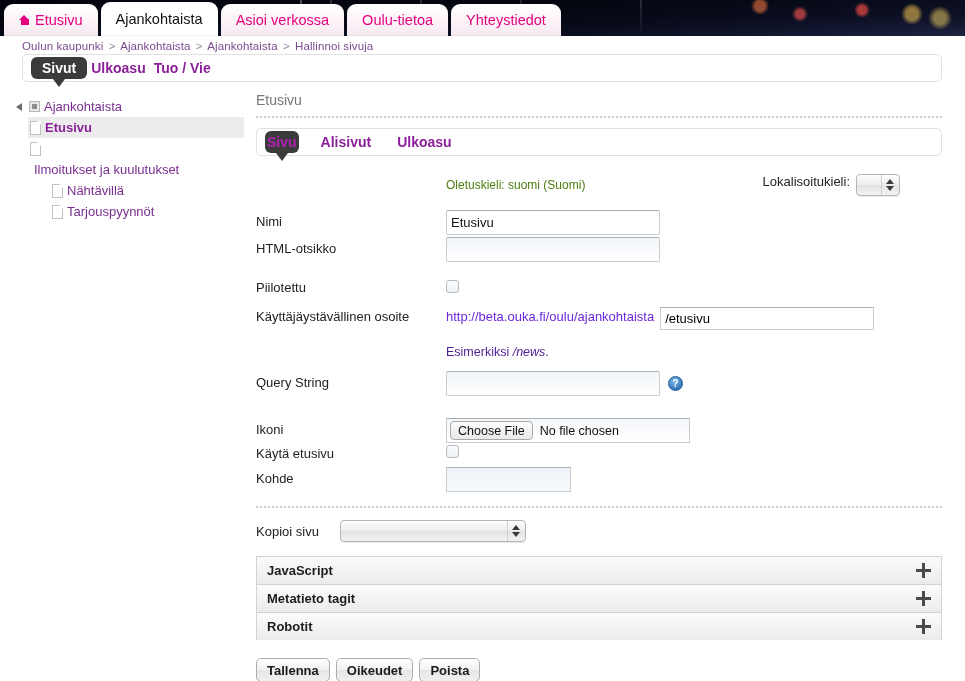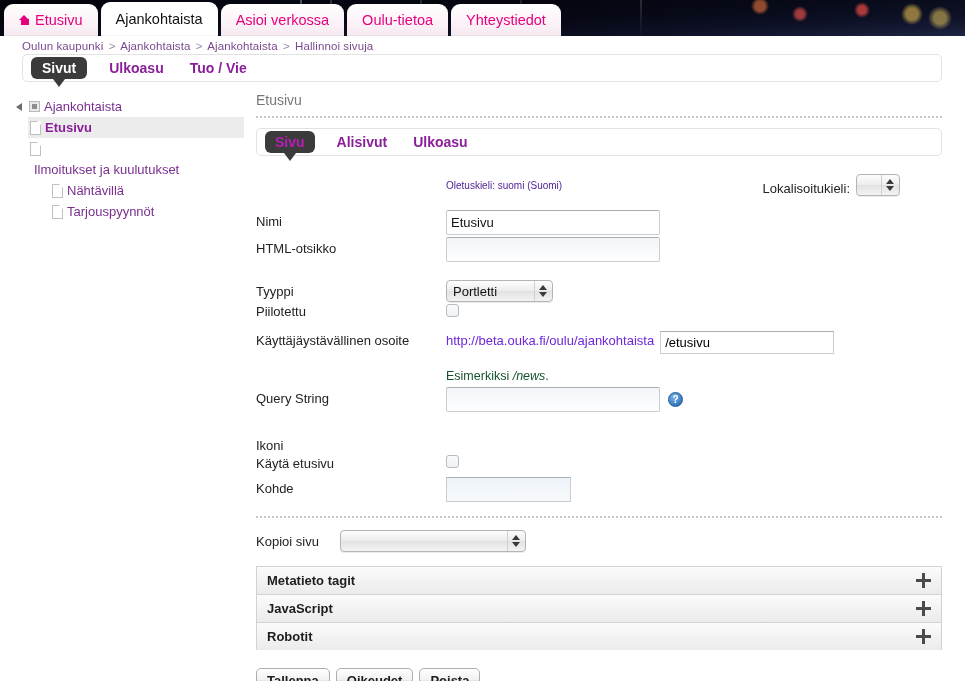--- a/index.html
+++ b/index.html
@@ -107,21 +107,20 @@
   #adminbar {
     position: absolute;
     top: 54px; left: 22px;
     width: 920px; height: 28px;
     border: 1px solid #e2e2e2;
     border-radius: 5px;
     background: #fff;
     display: flex;
     align-items: center;
     padding-left: 8px;
-    gap: 18px;
   }
   .pilltab {
     position: relative;
     font-size: 14px;
     font-weight: bold;
     color: #8a1f99;
     cursor: pointer;
     padding: 2px 4px;
   }
   .pilltab.sel {
@@ -232,44 +231,44 @@
     font-size: 14px;
     font-weight: bold;
     color: #8a1f99;
     cursor: pointer;
     padding: 2px 4px;
   }
   .subtab.sel {
     background: #3b3b3b;
     color: #b51fb5;
     border-radius: 6px;
-    padding: 3px 10px;
+    padding: 3px 2px;
   }
   .subtab.sel:after {
     content: "";
     position: absolute;
     left: 50%; bottom: -8px;
     margin-left: -6px;
     border-left: 6px solid transparent;
     border-right: 6px solid transparent;
     border-top: 8px solid #3b3b3b;
   }
 
   
   #langrow {
     display: flex;
     align-items: center;
     height: 22px;
     margin-bottom: 14px;
     padding-left: 190px;
   }
-  #defaultlang { font-size: 10px; color: #4c1d95; }
+  #defaultlang { font-size: 12px; color: #4d7c0f; }
   #loc-wrap {
     margin-left: auto;
-    display: flex; align-items: flex-end; gap: 6px;
+    display: flex; align-items: flex-start; gap: 6px;
     padding-right: 42px;
   }
   #loc-label { font-size: 13px; }
 
   
   .frow {
     display: flex;
     align-items: flex-start;
     margin-bottom: 2px;
   }
@@ -336,33 +335,33 @@
     width: 13px; height: 13px;
     border: 1px solid #b6bcc2;
     border-radius: 3px;
     background: linear-gradient(to bottom, #fafbfc, #eef1f4);
     cursor: pointer;
   }
 
   
   .urlprefix { font-size: 13px; color: #6d28d9; padding-top: 4px; }
   .urlinput {
-    width: 174px; height: 23px;
+    width: 214px; height: 23px;
     border: 1px solid #c8cdd2;
     border-top-color: #a8aeb4;
     background: #fff;
     font-size: 13px;
     padding: 1px 4px;
     outline: none;
     font-family: "Liberation Sans", sans-serif;
   }
   .hint {
     font-size: 12.5px;
-    color: #14532d;
-    margin: 2px 0 4px 190px;
+    color: #4c1d95;
+    margin: 2px 0 12px 190px;
   }
   .hint i { font-style: italic; }
 
   .helpico {
     width: 15px; height: 15px;
     border-radius: 50%;
     background: radial-gradient(circle at 40% 32%, #7fb8e8, #2f72b8 75%);
     color: #fff;
     font-size: 10px;
     font-weight: bold;
@@ -585,30 +584,20 @@
   <div class="frow">
     <div class="flabel">Nimi</div>
     <input class="finput sel-text" value="Etusivu" style="">
   </div>
 
   <div class="frow" style="margin-bottom:18px">
     <div class="flabel">HTML-otsikko</div>
     <input class="finput" value="" style="">
   </div>
 
-  <div class="frow">
-    <div class="flabel">Tyyppi</div>
-    <span class="macsel" style="width:107px">
-      <span class="lbl">Portletti</span>
-      <span class="spin">
-          <span class="up"></span>
-          <span class="dn"></span>
-        </span>
-    </span>
-  </div>
 
   <div class="frow" style="margin-bottom:10px">
     <div class="flabel" style="padding-top:0">Piilotettu</div>
     <span class="cbox"></span>
   </div>
 
   <div class="frow" style="margin-bottom:15px">
     <div class="flabel">Käyttäjäystävällinen osoite</div>
     <span class="urlprefix">http://beta.ouka.fi/oulu/ajankohtaista</span>
     <input class="urlinput" style="margin-left: 6px; margin-top: 2px;" value="/etusivu">
@@ -618,20 +607,24 @@
   </div>
 
   <div class="frow" style="margin-bottom:22px">
     <div class="flabel">Query String</div>
     <input class="finput" value="" style="">
     <span class="helpico">?</span>
   </div>
 
   <div class="frow">
     <div class="flabel">Ikoni</div>
+    <span class="filefield">
+      <span class="filebtn">Choose File</span>
+      <span class="filetxt">No file chosen</span>
+    </span>
   </div>
 
   <div class="frow" style="margin-bottom:6px">
     <div class="flabel" style="padding-top:1px">Käytä etusivu</div>
     <span class="cbox"></span>
   </div>
 
   <div class="frow">
     <div class="flabel">Kohde</div>
     <input class="kohde-input" value="" style="">
@@ -644,25 +637,25 @@
     <span class="macsel" style="width:186px">
       <span class="lbl"></span>
       <span class="spin">
           <span class="up"></span>
           <span class="dn"></span>
         </span>
     </span>
   </div>
 
   <div class="acc">
+    <span class="t">JavaScript</span>
+    <span class="plus"></span>
+  </div>
+  <div class="acc">
     <span class="t">Metatieto tagit</span>
-    <span class="plus"></span>
-  </div>
-  <div class="acc">
-    <span class="t">JavaScript</span>
     <span class="plus"></span>
   </div>
   <div class="acc">
     <span class="t">Robotit</span>
     <span class="plus"></span>
   </div>
 
   <div id="btnrow">
     <button class="gbtn">Tallenna</button>
     <button class="gbtn">Oikeudet</button>

